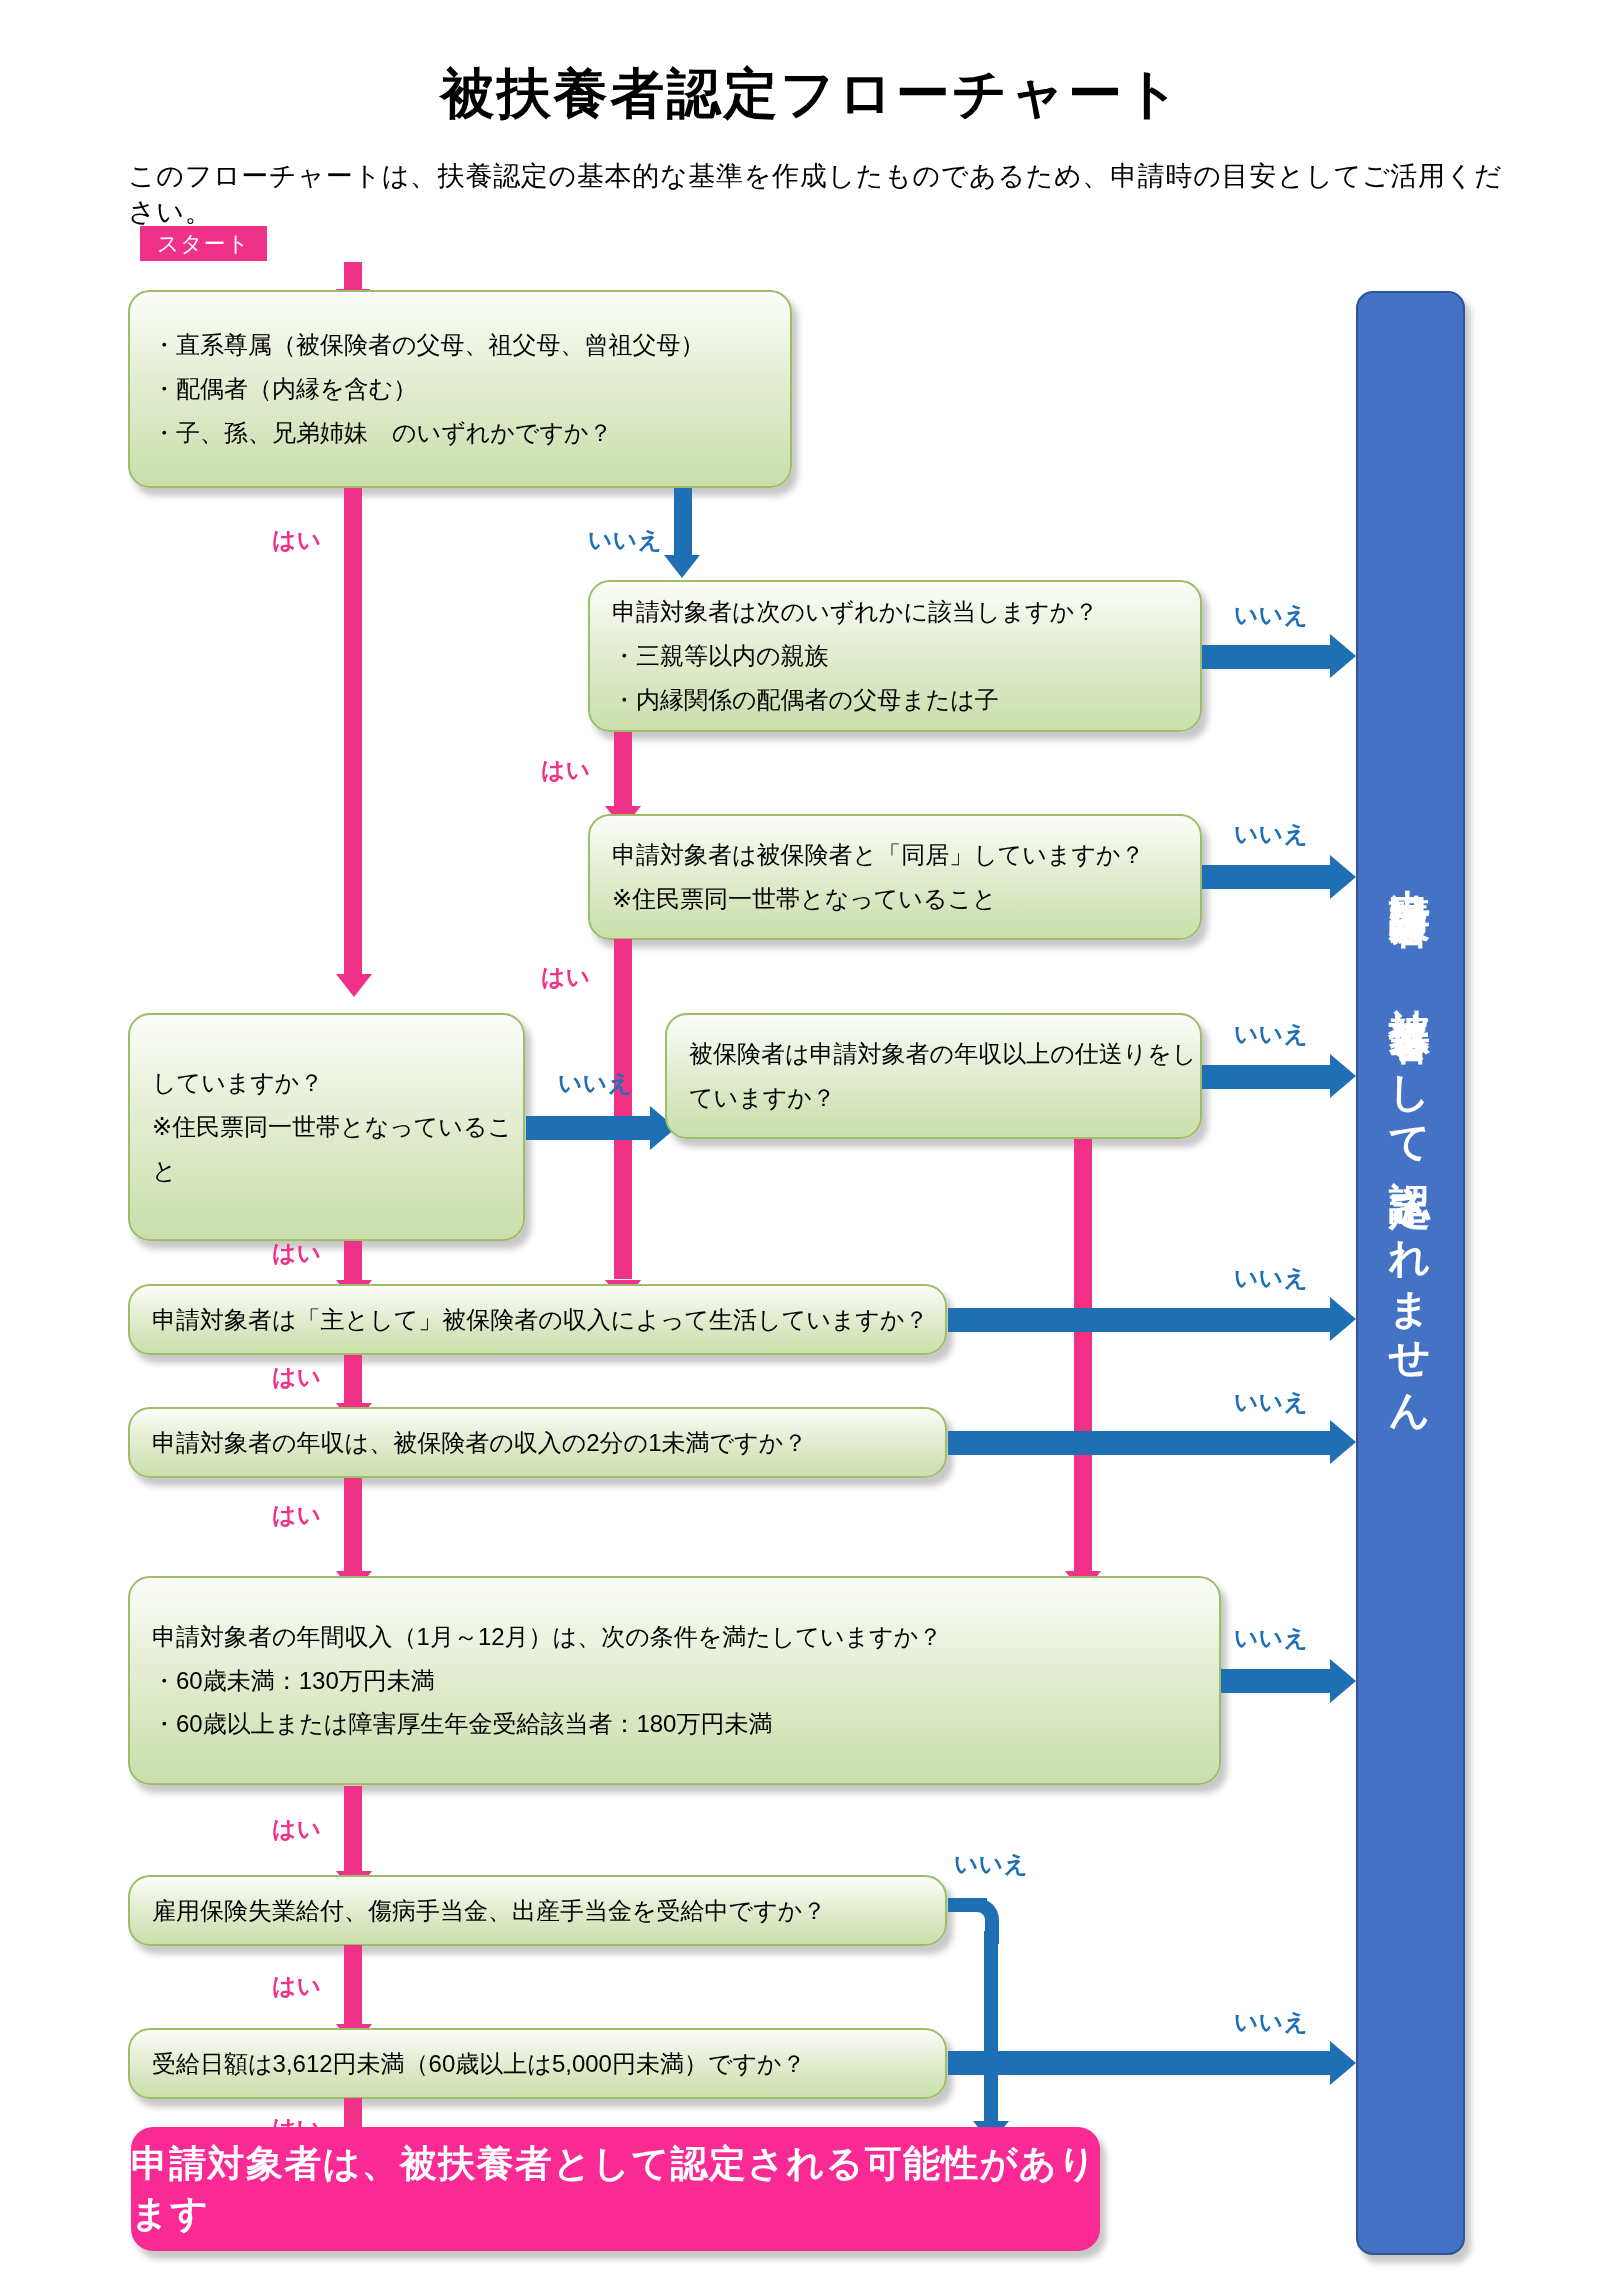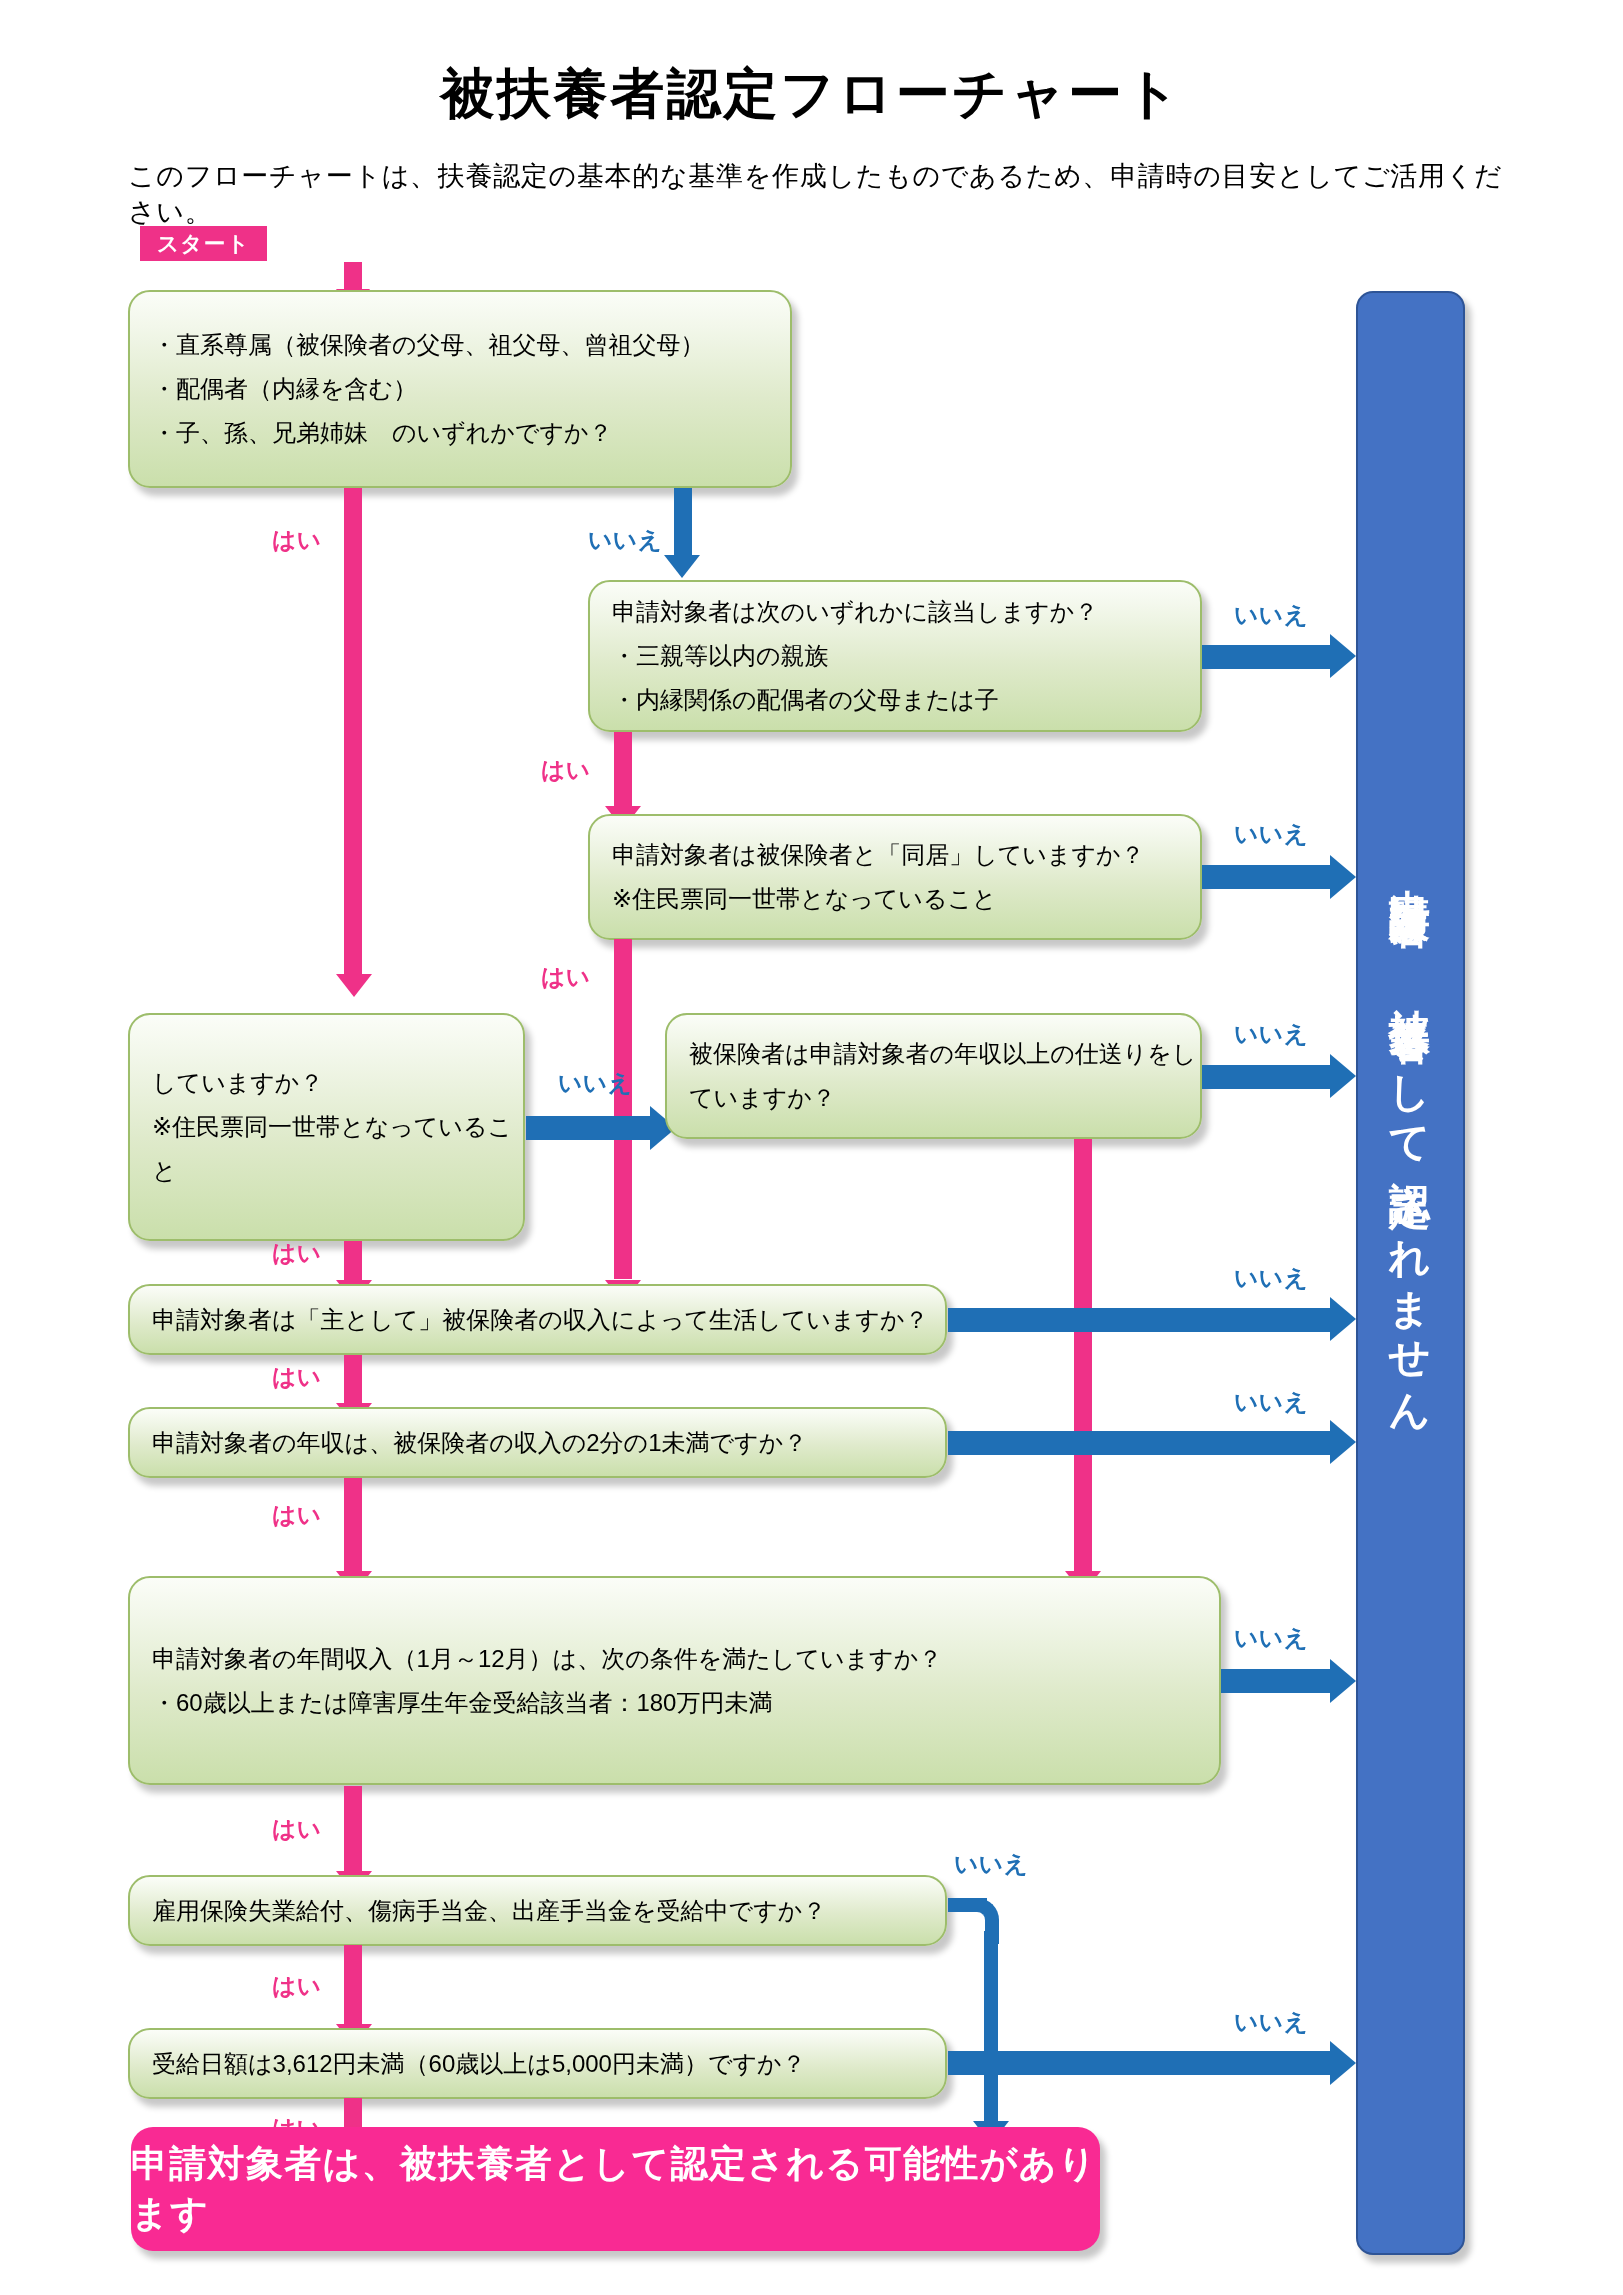--- a/index.html
+++ b/index.html
@@ -12,21 +12,21 @@
     position:absolute;left:0;top:58px;width:1623px;text-align:center;
     font-size:54px;font-weight:bold;letter-spacing:2.6px;
   }
   #subtitle{
     position:absolute;left:128px;top:158px;width:1394px;
     font-size:27px;letter-spacing:0.7px;
   }
 
   
   .start-badge{
-    position:absolute;background:#ef3188;color:#fff;font-weight:bold;
+    position:absolute;background:#ef3188;color:#fff;font-weight:normal;
     font-size:21.6px;display:flex;align-items:center;justify-content:center;
     letter-spacing:1.3px;
   }
   .start-tail{
     position:absolute;background:#ef3188;
   }
   .start-head{
     position:absolute;width:0;height:0;
     border-left:17.7px solid transparent;border-right:17.7px solid transparent;
     border-top:22px solid #ef3188;
@@ -189,20 +189,21 @@
 <div class="ar-h" style="left:948px;top:1431px;width:382px;height:23.6px;"></div>
 <div class="ar-hhead" style="left:1330px;top:1420px;"></div>
 <div class="lbl no" style="left:1234px;top:1386px;">いいえ</div>
 
 <div class="ar-v" style="left:344px;top:1478px;width:18.3px;height:93px;"></div>
 <div class="ar-vhead" style="left:336px;top:1571px;"></div>
 <div class="lbl yes" style="left:272px;top:1499px;">はい</div>
 
 <div class="gbox" style="left:128px;top:1576px;width:1093px;height:209px;">
   <div class="line">申請対象者の年間収入（1月～12月）は、次の条件を満たしていますか？</div>
+  <div class="line">・60歳未満：130万円未満</div>
   <div class="line">・60歳以上または障害厚生年金受給該当者：180万円未満</div>
 </div>
 
 <div class="ar-h" style="left:1221px;top:1669px;width:109px;height:23.6px;"></div>
 <div class="ar-hhead" style="left:1330px;top:1659px;"></div>
 <div class="lbl no" style="left:1234px;top:1622px;">いいえ</div>
 
 <div class="ar-v" style="left:344px;top:1786px;width:18.3px;height:85px;"></div>
 <div class="ar-vhead" style="left:336px;top:1871px;"></div>
 <div class="lbl yes" style="left:272px;top:1813px;">はい</div>

